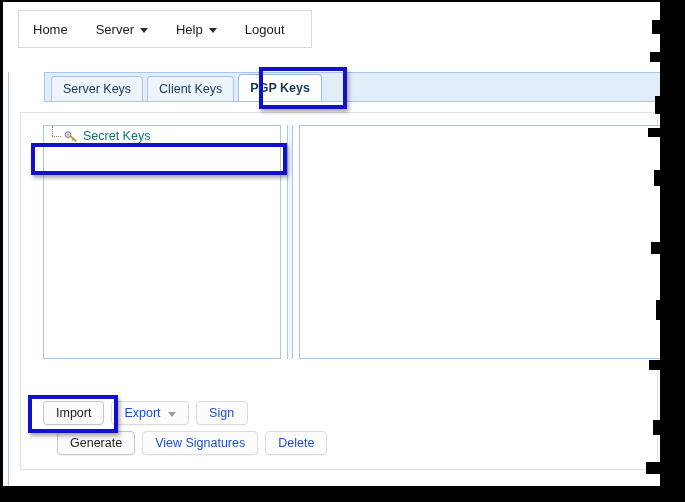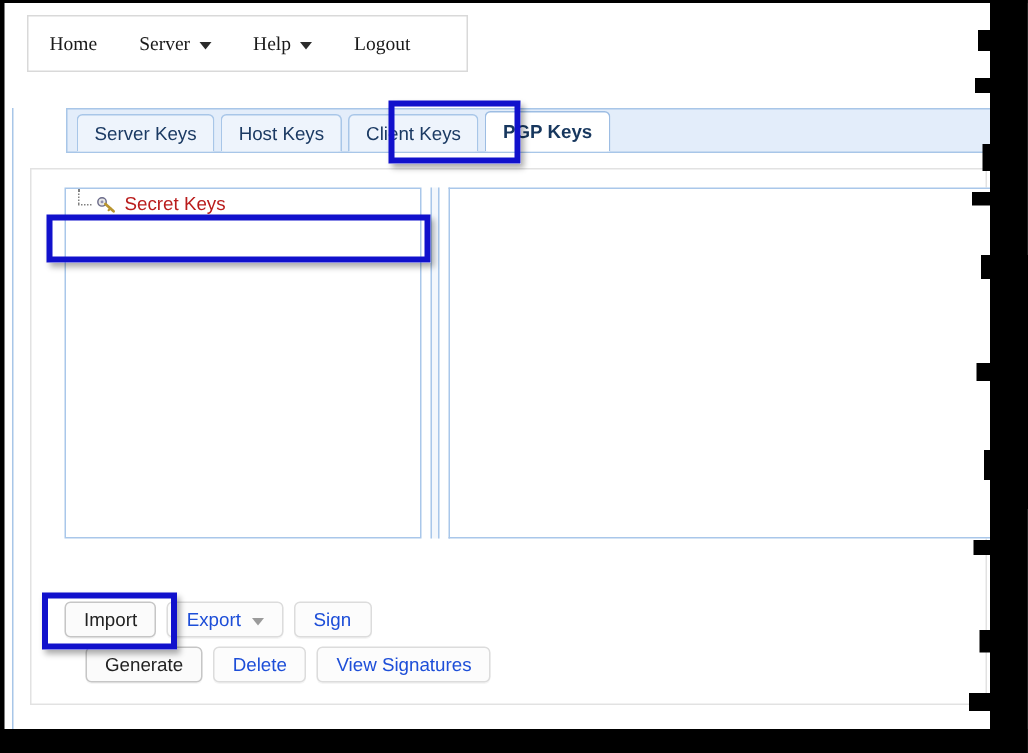--- a/index.html
+++ b/index.html
@@ -13,21 +13,21 @@
   .page{
     position:absolute;left:0;top:0;width:676px;height:492px;
     background:#ffffff;overflow:hidden;
   }
   .torn{position:absolute;background:#000;pointer-events:none;}
 
   
   .menubar{
     position:absolute;left:18px;top:10px;width:292px;height:36px;
     background:#fff;border:1px solid #d9d9d9;
-    display:flex;align-items:center;font-family:Liberation Serif, serif;
+    display:flex;align-items:center;
   }
   .menuitem{
     font-size:13px;color:#1a1a1a;padding:0 14px;height:100%;
     display:flex;align-items:center;gap:6px;cursor:default;white-space:nowrap;
   }
   .caret{
     width:0;height:0;border-left:4px solid transparent;border-right:4px solid transparent;
     border-top:5px solid #2b2b2b;display:inline-block;margin-top:2px;
   }
 
@@ -66,21 +66,21 @@
   .divider{position:absolute;left:244px;top:0;width:6px;height:234px;background:#f3f7fc;}
   .divider .dl{position:absolute;top:0;width:1px;height:100%;background:#a9c7ea;}
   .rightpanel{
     position:absolute;left:256px;top:0;width:382px;height:234px;
     background:#fff;border:1px solid #a9c7ea;border-right:none;box-sizing:border-box;
   }
 
   
   .trow{
     position:relative;height:20px;display:flex;align-items:center;
-    font-size:12.5px;color:#b91c1c;padding-left:20px;cursor:default;white-space:nowrap;
+    font-size:12.5px;color:#0f766e;padding-left:20px;cursor:default;white-space:nowrap;
   }
   .trow.sel{background:#fde8a2;border-top:1px solid #f5dc8c;border-bottom:1px solid #e9cf7c;}
   .elbow{
     position:absolute;left:8px;top:0;width:9px;height:100%;
   }
   .elbow:before{
     content:"";position:absolute;left:0;top:0;height:50%;width:0;
     border-left:1px dotted #808080;
   }
   .elbow:after{
@@ -130,23 +130,20 @@
       <div class="menuitem">
         <span>Logout</span>
       </div>
     </div>
 
     <div class="tabpanel"></div>
 
     <div class="tabstrip">
       <div class="tab">
         <span>Server Keys</span>
-      </div>
-      <div class="tab">
-        <span>Host Keys</span>
       </div>
       <div class="tab">
         <span>Client Keys</span>
       </div>
       <div class="tab active">
         <span>PGP Keys</span>
       </div>
     </div>
 
     <div class="content">
@@ -185,24 +182,24 @@
         <div class="btn disabled">
           <span>Sign</span>
         </div>
       </div>
 
       <div class="btnrow r2">
         <div class="btn">
           <span>Generate</span>
         </div>
         <div class="btn disabled">
+          <span>View Signatures</span>
+        </div>
+        <div class="btn disabled">
           <span>Delete</span>
-        </div>
-        <div class="btn disabled">
-          <span>View Signatures</span>
         </div>
       </div>
 
     </div>
 
     <div class="anno" style="left:259px;top:67px;width:88px;height:42px;"></div>
     <div class="anno" style="left:31px;top:143px;width:256px;height:32px;"></div>
     <div class="anno" style="left:28px;top:395px;width:90px;height:38px;"></div>
   </div>
 

